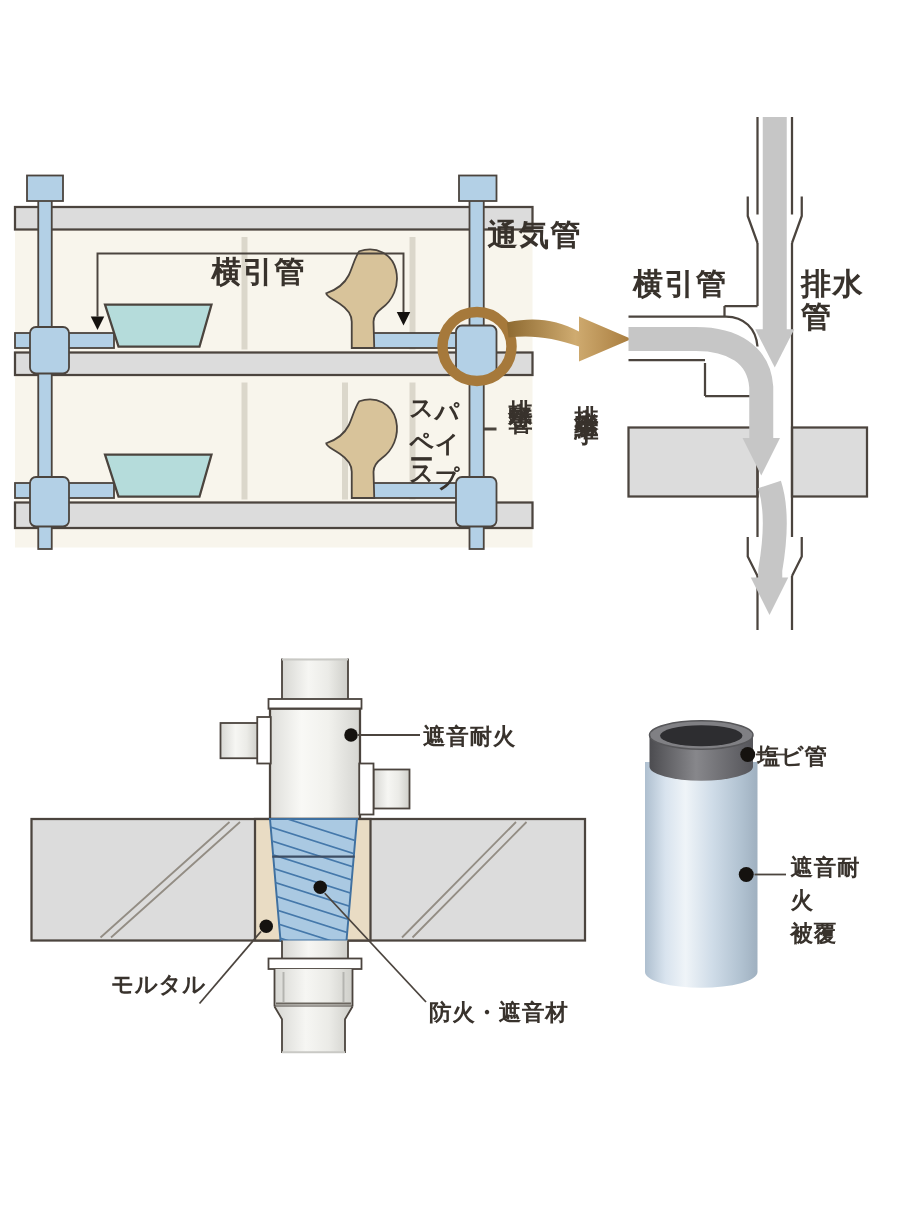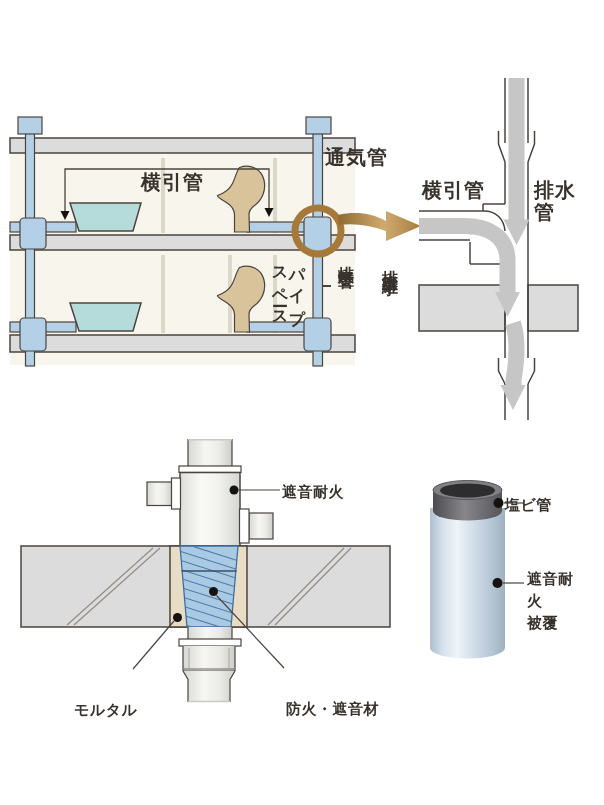--- a/index.html
+++ b/index.html
@@ -208,20 +208,20 @@
 <div class="lbl h20" style="left:325px;top:146px;">通気管</div>
 <div class="lbl v" style="left:271px;top:256px;width:35px;">パイプ
 スペース</div>
 <div class="lbl v" style="left:338px;top:253px;">排水竪管</div>
 <div class="lbl v" style="left:382px;top:257px;">排水管継手</div>
 
 <div class="lbl h20" style="left:422px;top:179px;">横引管</div>
 <div class="lbl h20" style="left:534px;top:179px;font-family:Liberation Serif, serif;">排水管</div>
 
 <div class="lbl h15" style="left:282px;top:481px;">遮音耐火</div>
-<div class="lbl h15" style="left:74px;top:699px;">モルタル</div>
-<div class="lbl h15" style="left:286px;top:665px;margin-top:33px;">防火・遮音材</div>
+<div class="lbl h15" style="left:74px;top:646px;">モルタル</div>
+<div class="lbl h15" style="left:286px;top:665px;">防火・遮音材</div>
 
 <div class="lbl h15" style="left:505px;top:494px;">塩ビ管</div>
 <div class="lbl h15" style="left:527px;top:568px;">遮音耐火
 被覆</div>
 
 </div>
 
 </body></html>

